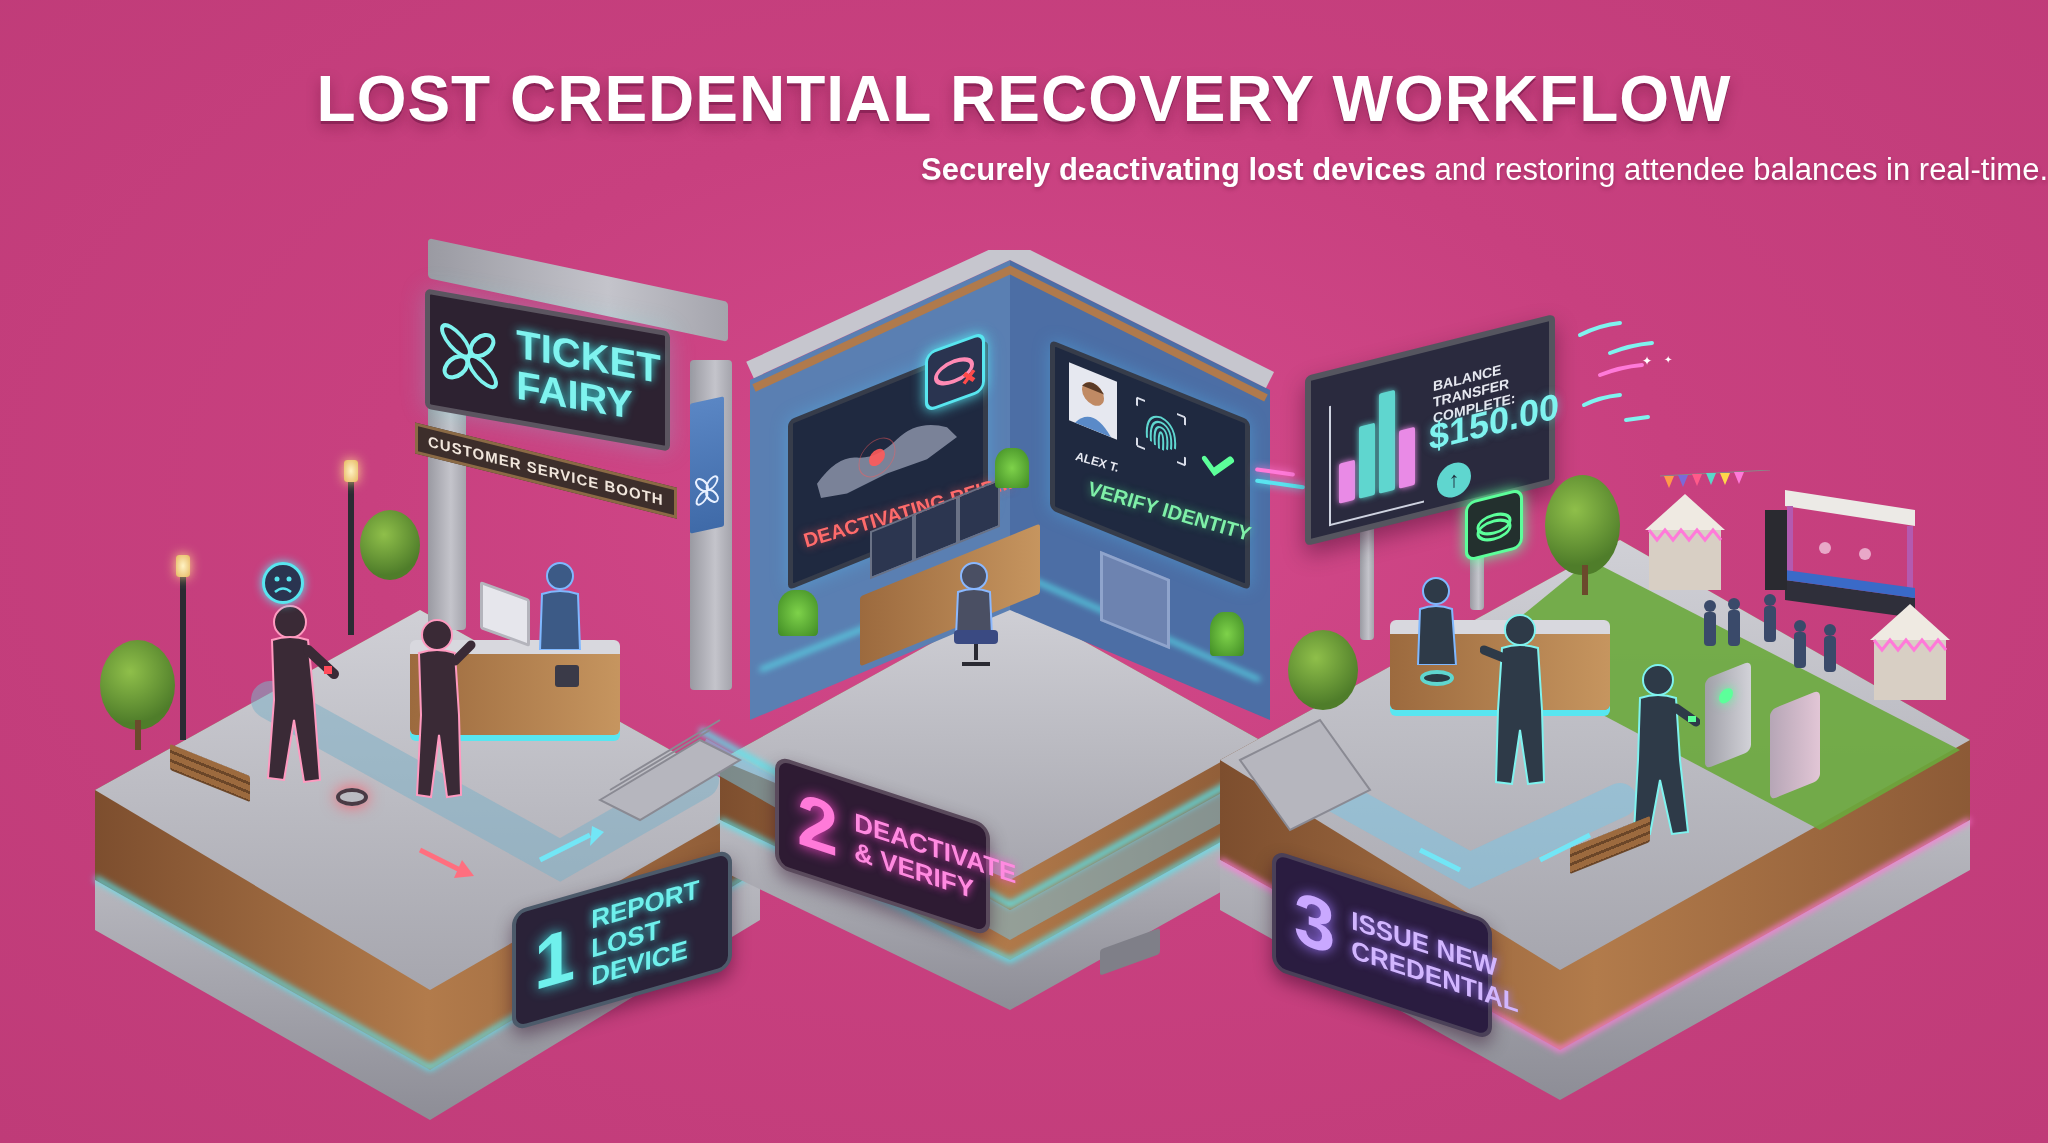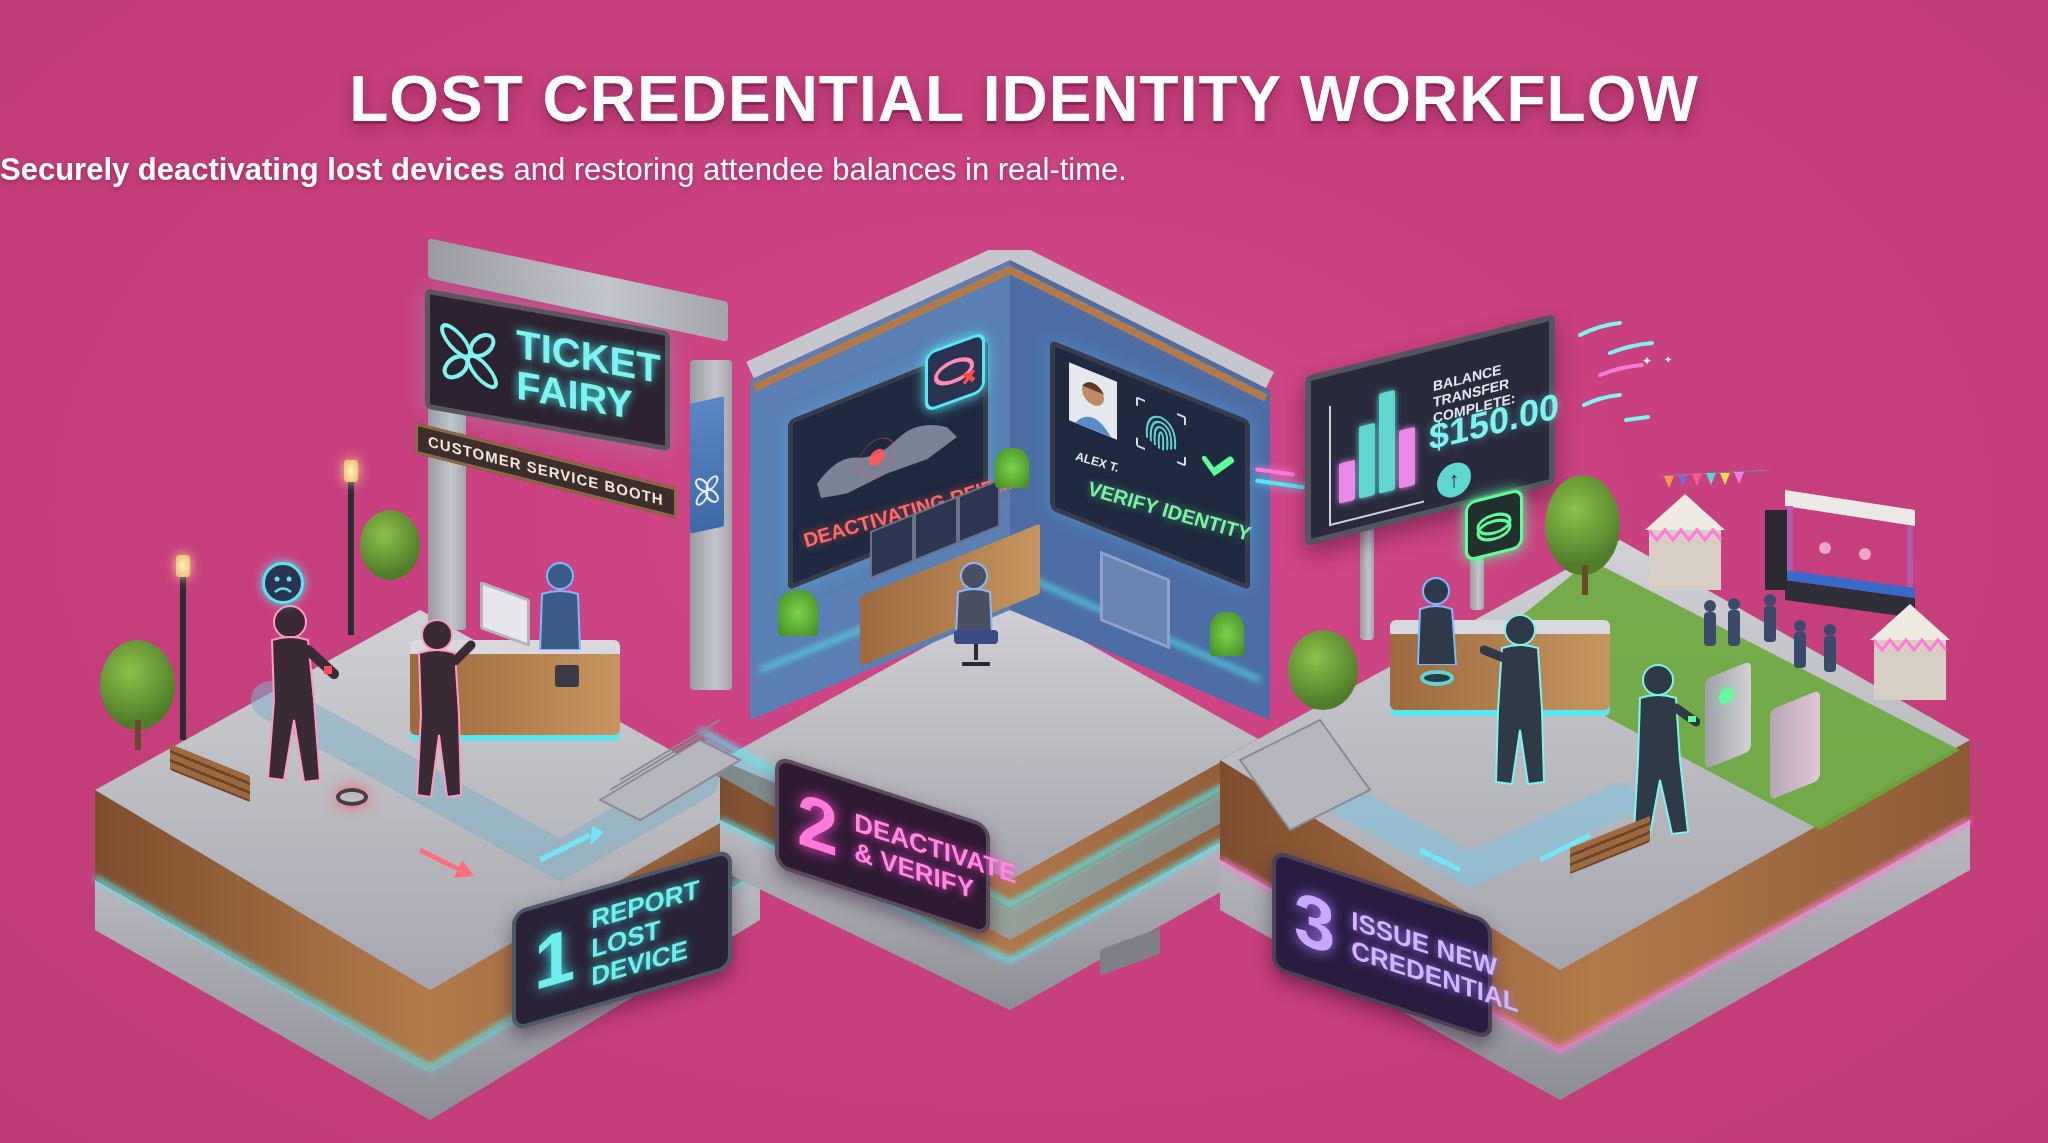--- a/index.html
+++ b/index.html
@@ -12,21 +12,21 @@
   }
   .abs { position: absolute; }
 
   
   .title {
     position: absolute; left: 0; top: 62px; width: 2048px; text-align: center;
     font-size: 64px; font-weight: 700; letter-spacing: 1px; color: #fff;
     text-shadow: 0 3px 0 #8e2458, 0 6px 14px rgba(80,10,40,.35);
   }
   .subtitle {
-    position: absolute; left: 0; top: 152px; width: 2048px; text-align: left;
+    position: absolute; left: 0; top: 152px; width: 2048px; text-align: right;
     font-size: 31px; color: #fff; text-shadow: 0 2px 4px rgba(80,10,40,.35);
   }
   .subtitle .b { font-weight: 700; }
 
   
   .step-sign {
     position: absolute; background: #2a2238; border: 4px solid #4a4556; border-radius: 14px;
     display: flex; align-items: center; gap: 16px; padding: 10px 18px;
     box-shadow: 0 8px 18px rgba(40,0,30,.45);
   }
@@ -74,21 +74,21 @@
   .trunk { position: absolute; width: 6px; background: #6b4a2c; }
   .lamp-post { position: absolute; width: 6px; background: #2b2b33; }
   .lamp-head { position: absolute; width: 14px; height: 22px; border-radius: 3px; background: radial-gradient(#fff3c4,#e6b760); box-shadow: 0 0 12px #ffd98a; }
   .tent { position: absolute; }
   .stage { position: absolute; }
   .flow-line { position: absolute; height: 4px; border-radius: 2px; }
 </style>
 </head>
 <body>
 
-<div class="title">LOST CREDENTIAL IDENTITY WORKFLOW</div>
+<div class="title">LOST CREDENTIAL RECOVERY WORKFLOW</div>
 <div class="subtitle"><span class="b">Securely deactivating lost devices</span><span> and restoring attendee balances in real-time.</span></div>
 
 <svg class="abs" style="left:0;top:0" width="2048" height="1143" viewBox="0 0 2048 1143">
   <defs>
     <linearGradient id="wood" x1="0" x2="1">
         <stop offset="0" stop-color="#7d4e2e"></stop>
         <stop offset=".5" stop-color="#b27b4b"></stop>
         <stop offset="1" stop-color="#8c5a36"></stop>
       </linearGradient>
     <linearGradient id="floor" x1="0" y1="0" x2="0" y2="1">

